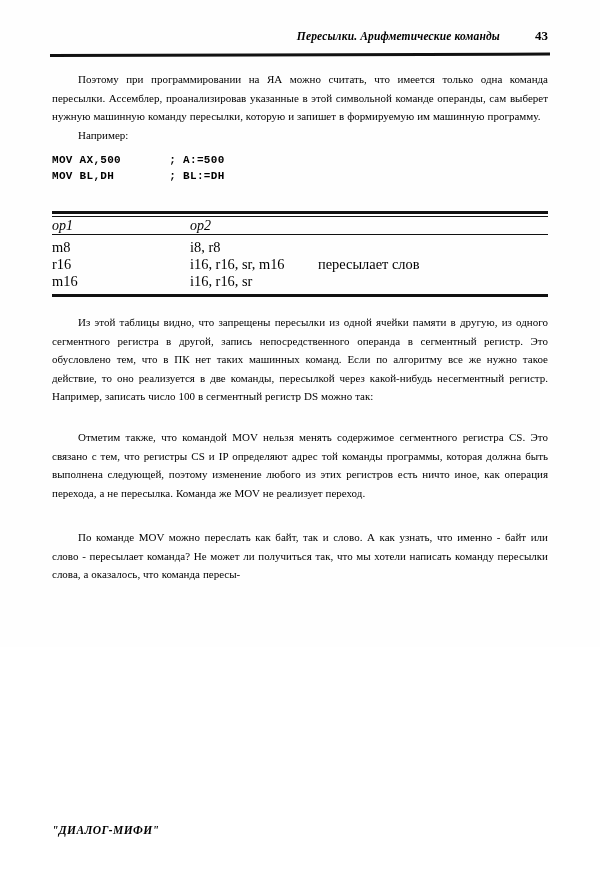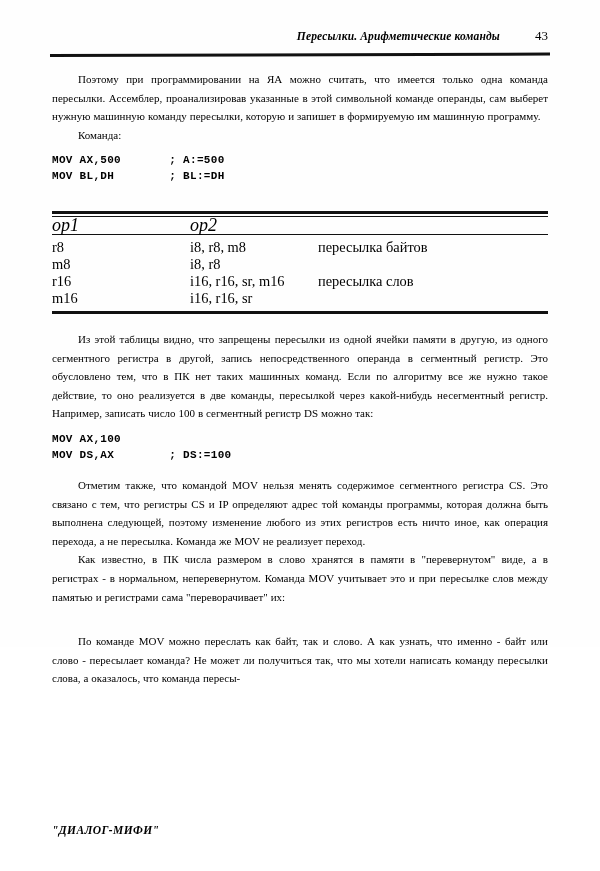--- a/index.html
+++ b/index.html
@@ -37,21 +37,21 @@
     justify-content: flex-end;
   }
   .header-title {
     font-style: italic;
     font-weight: bold;
     font-size: 11.5px;
     letter-spacing: 0.15px;
     white-space: nowrap;
   }
   .header-pageno {
-    font-weight: normal;
+    font-weight: bold;
     font-size: 13px;
     margin-left: 30px;
     min-width: 18px;
     text-align: right;
   }
   .header-rule {
     position: absolute;
     left: 50px;
     top: 54px;
     width: 500px;
@@ -105,21 +105,21 @@
     margin: 0;
   }
   table.optable td, table.optable th {
     padding: 0;
     text-align: left;
     vertical-align: baseline;
     font-weight: normal;
   }
   table.optable th {
     font-style: italic;
-    font-size: 18px;
+    font-size: 14px;
   }
   .col1 { width: 138px; }
   .col2 { width: 128px; }
   .col3 { width: 230px; }
 
   .tbl-head-row td, .tbl-head-row th { padding: 4px 0 5px 0; }
   .tbl-body-row td { padding: 1px 0 1px 0; }
 
   .tbl-border-thick {
     width: 496px;
@@ -154,21 +154,21 @@
     <span class="header-title">Пересылки. Арифметические команды</span>
     <span class="header-pageno">43</span>
   </div>
   <div class="header-rule"></div>
 
   <div class="content">
 
     <p class="para">Поэтому при программировании на ЯА можно считать, что имеется только одна команда пересылки. Ассемблер, проанализировав указанные в этой символьной команде операнды, сам выберет нужную машинную команду пересылки, которую и запишет в формируемую им машинную программу.</p>
 
 
-    <p class="para">Команда:</p>
+    <p class="para">Например:</p>
 
     <div class="gap-s"></div>
 
     <pre class="code">MOV AX,500       ; A:=500
 MOV BL,DH        ; BL:=DH</pre>
 
     <div class="gap-m"></div>
 
 
     <div class="gap-m"></div>
@@ -187,60 +187,52 @@
           </tr>
         </thead>
       </table>
 
       <div class="tbl-border-thin"></div>
       <div class="tbl-pad-3"></div>
 
       <table class="optable">
         <tbody>
           <tr class="tbl-body-row">
-            <td class="col1">r8</td>
-            <td class="col2">i8, r8, m8</td>
-            <td class="col3">пересылка байтов</td>
-          </tr>
-          <tr class="tbl-body-row">
             <td class="col1">m8</td>
             <td class="col2">i8, r8</td>
             <td class="col3"></td>
           </tr>
           <tr class="tbl-body-row">
             <td class="col1">r16</td>
             <td class="col2">i16, r16, sr, m16</td>
-            <td class="col3">пересылка слов</td>
+            <td class="col3">пересылает слов</td>
           </tr>
           <tr class="tbl-body-row">
             <td class="col1">m16</td>
             <td class="col2">i16, r16, sr</td>
             <td class="col3"></td>
           </tr>
         </tbody>
       </table>
 
       <div class="tbl-pad-3"></div>
       <div class="tbl-border-thick"></div>
     </div>
 
     <div class="gap-l"></div>
 
     <p class="para">Из этой таблицы видно, что запрещены пересылки из одной ячейки памяти в другую, из одного сегментного регистра в другой, запись непосредственного операнда в сегментный регистр. Это обусловлено тем, что в ПК нет таких машинных команд. Если по алгоритму все же нужно такое действие, то оно реализуется в две команды, пересылкой через какой-нибудь несегментный регистр. Например, записать число 100 в сегментный регистр DS можно так:</p>
 
     <div class="gap-s"></div>
 
-    <pre class="code">MOV AX,100
-MOV DS,AX        ; DS:=100</pre>
 
     <div class="gap-m"></div>
 
     <p class="para">Отметим также, что командой MOV нельзя менять содержимое сегментного регистра CS. Это связано с тем, что регистры CS и IP определяют адрес той команды программы, которая должна быть выполнена следующей, поэтому изменение любого из этих регистров есть ничто иное, как операция перехода, а не пересылка. Команда же MOV не реализует переход.</p>
 
-    <p class="para">Как известно, в ПК числа размером в слово хранятся в памяти в "перевернутом" виде, а в регистрах - в нормальном, неперевернутом. Команда MOV учитывает это и при пересылке слов между памятью и регистрами сама "переворачивает" их:</p>
 
     <div class="gap-m"></div>
 
 
     <div class="gap-m"></div>
 
     <p class="para">По команде MOV можно переслать как байт, так и слово. А как узнать, что именно - байт или слово - пересылает команда? Не может ли получиться так, что мы хотели написать команду пересылки слова, а оказалось, что команда пересы-</p>
 
   </div>
 

